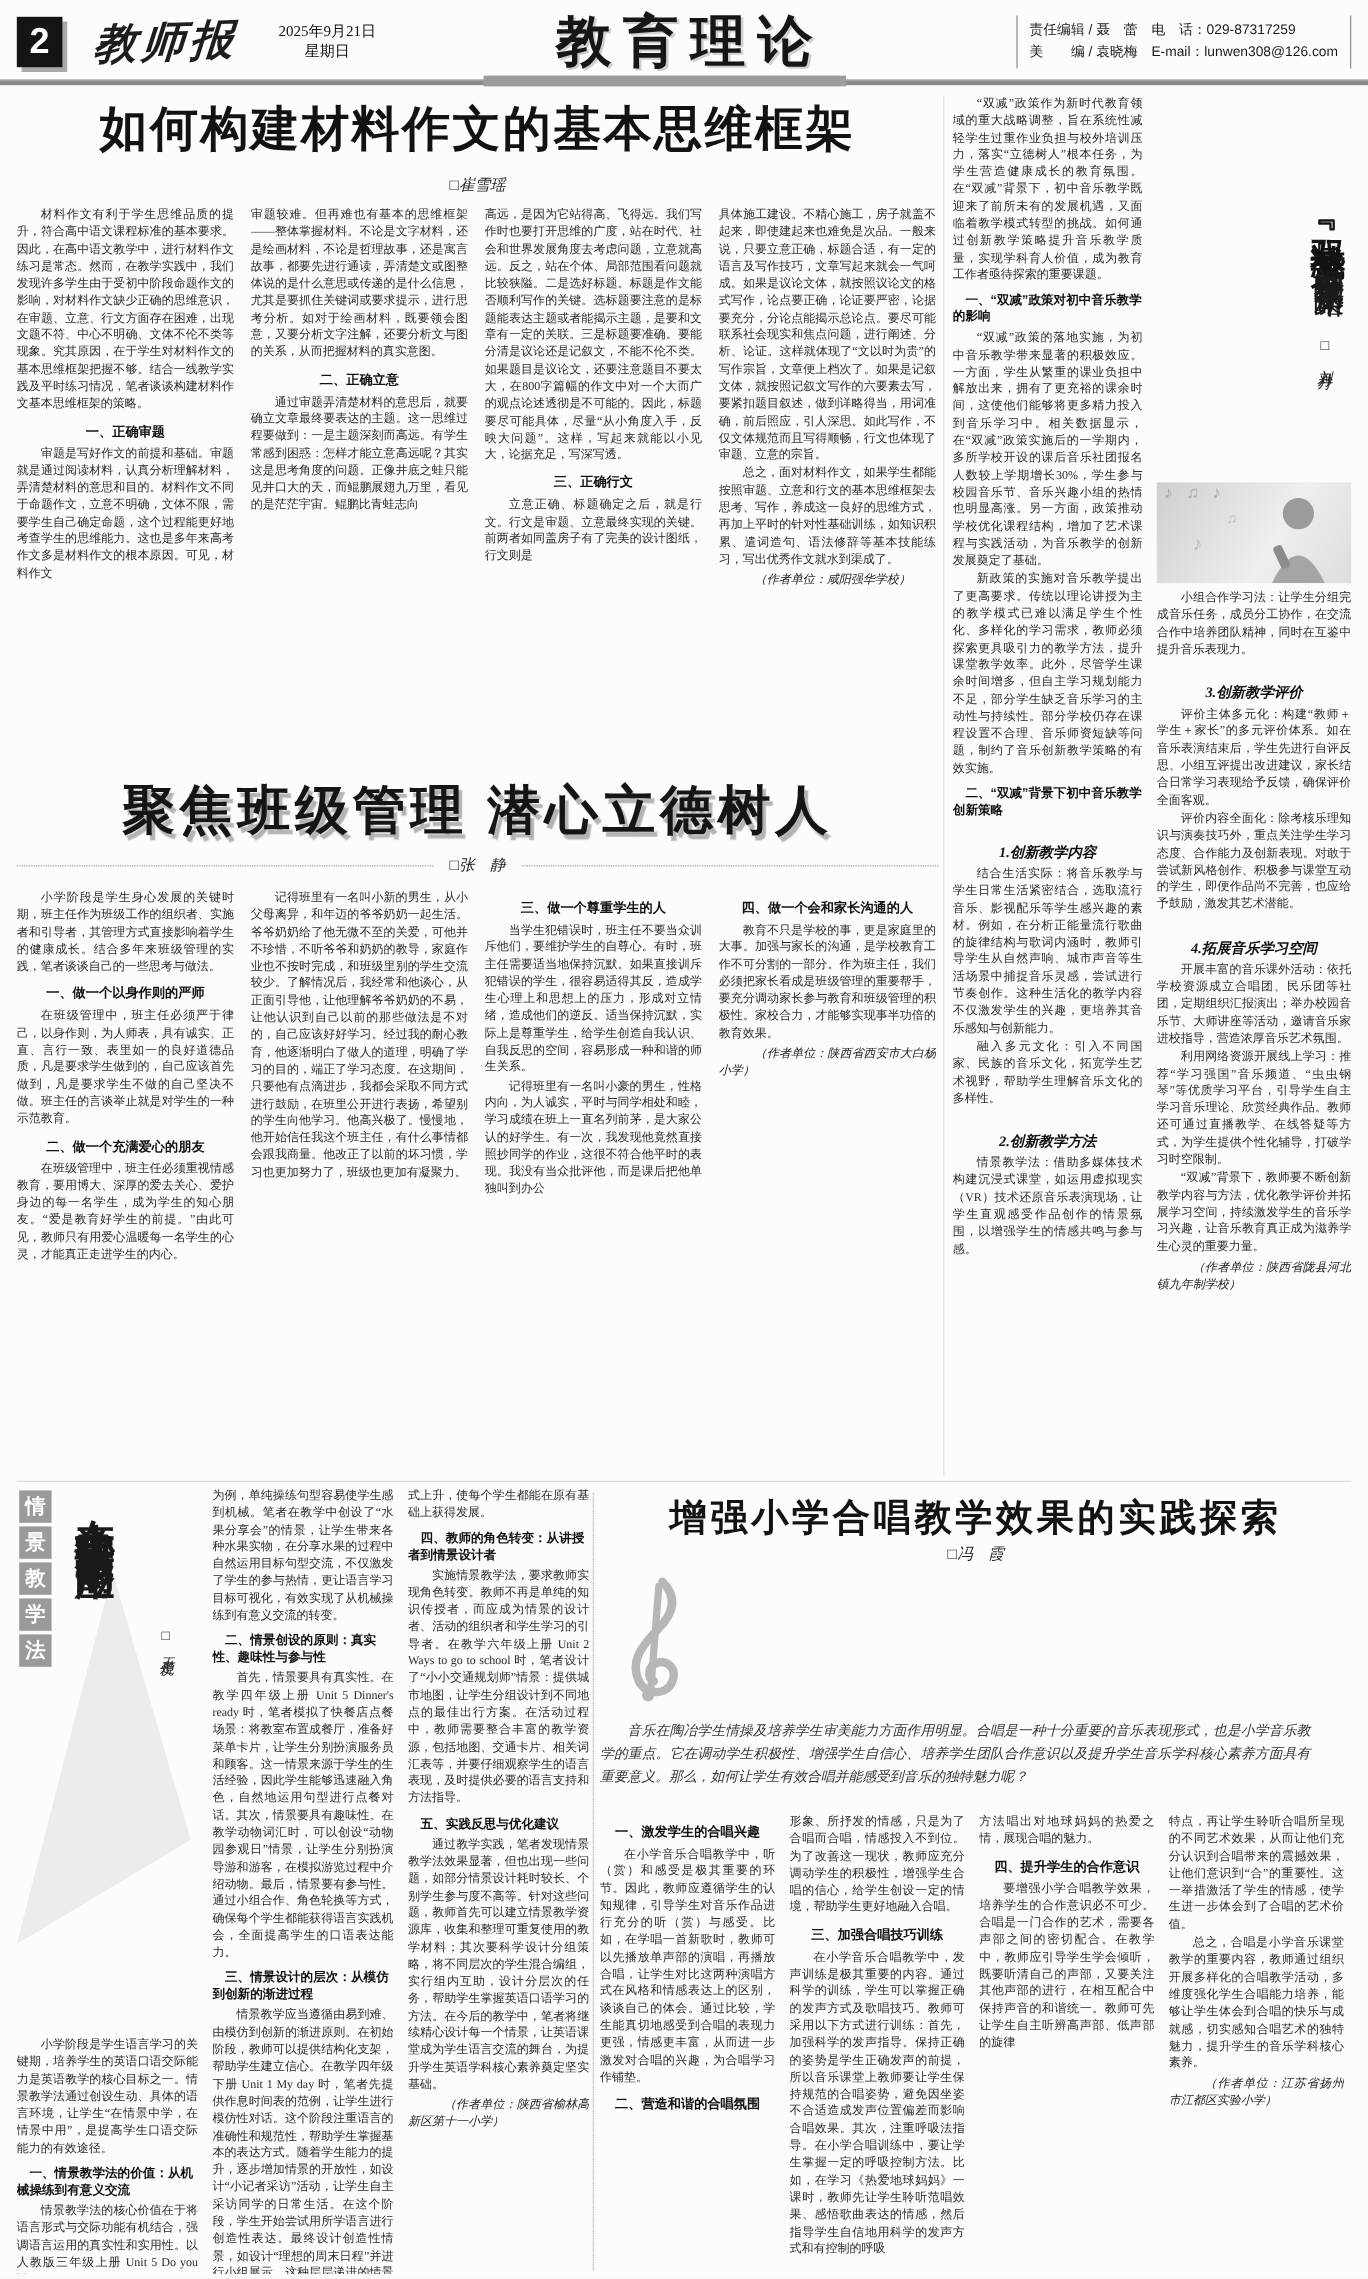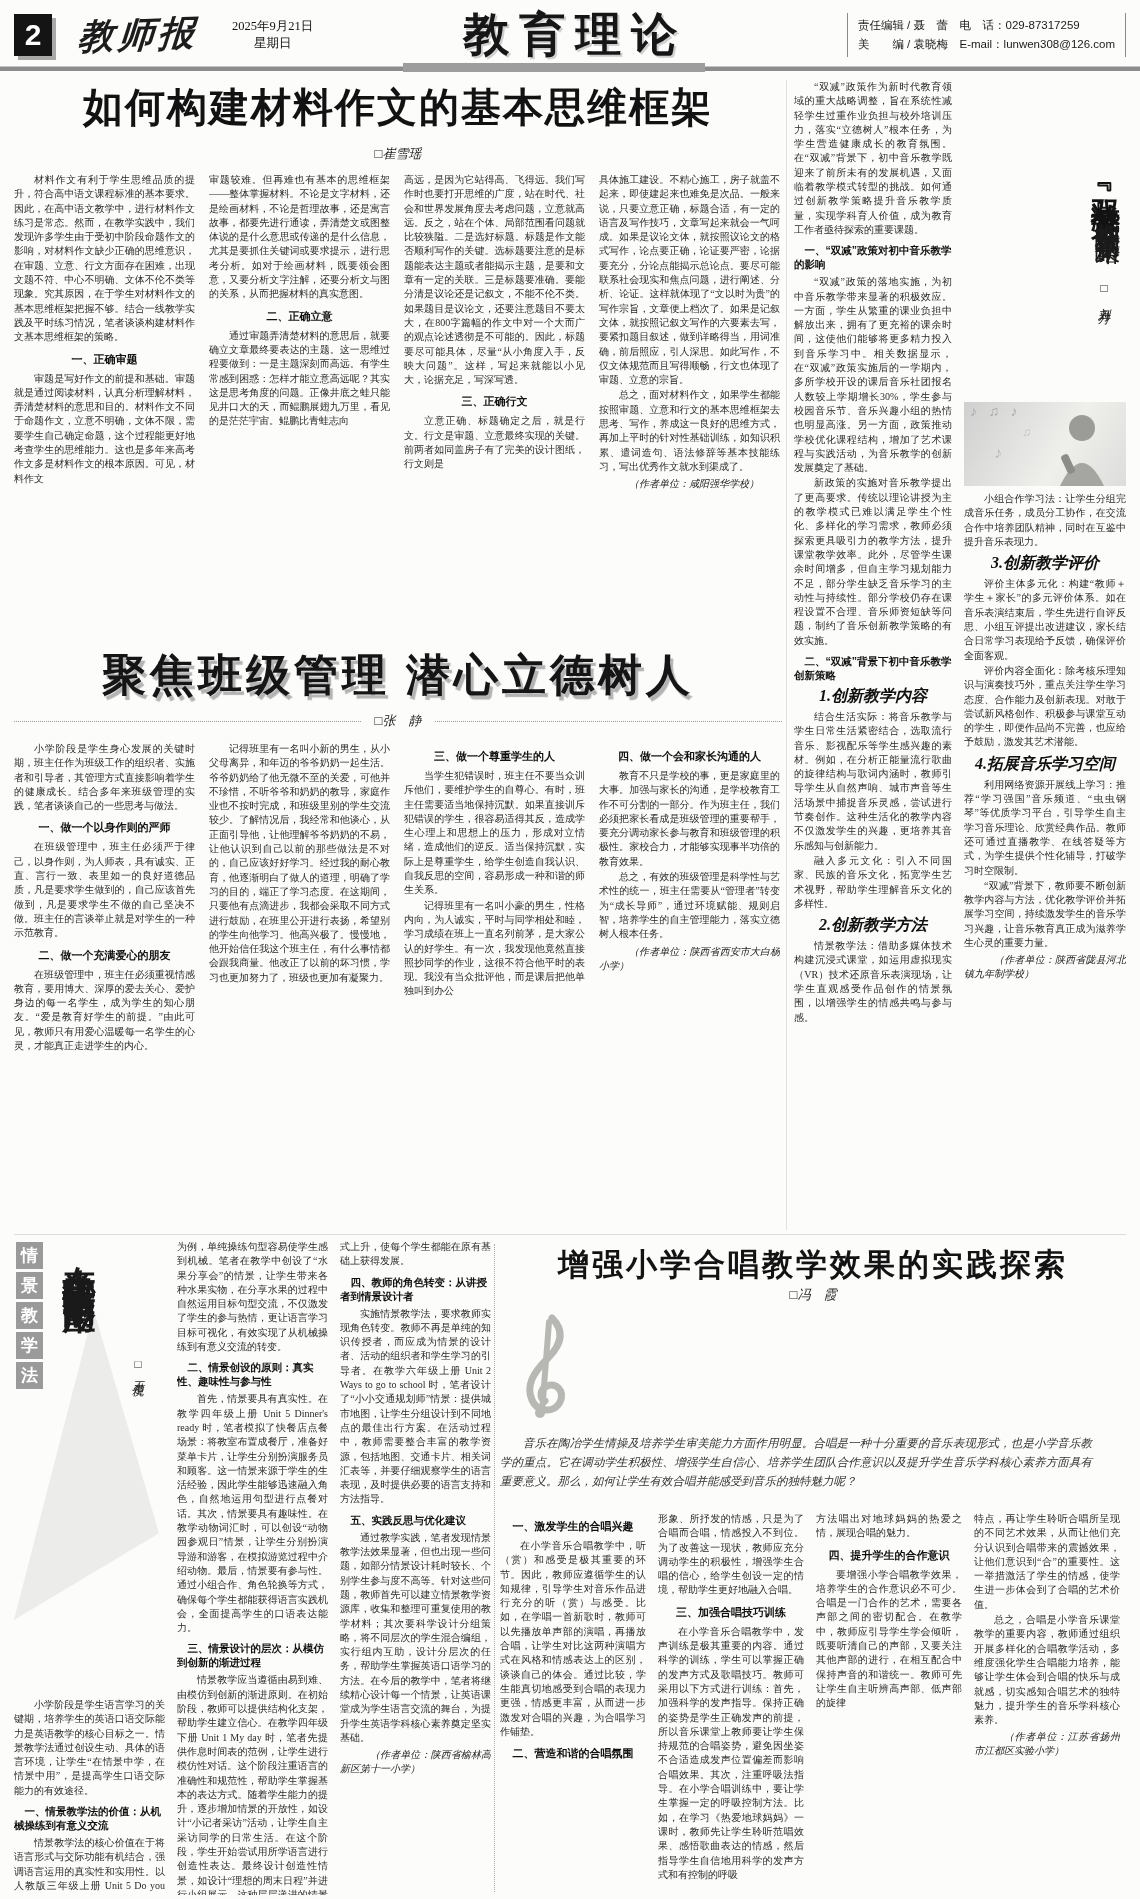--- a/index.html
+++ b/index.html
@@ -20,21 +20,21 @@
   .edbox{margin-left:auto;border-left:1px solid #8a8a8a;border-right:1px solid #8a8a8a;
          padding:3px 10px;font-family:"Liberation Sans",sans-serif;font-size:11.5px;line-height:19px;color:#1a1a1a;white-space:nowrap;}
   .hrule{position:absolute;left:0;top:66px;width:1140px;height:4px;background:#8c8c8c;border-top:1px solid #c5c5c5;}
   
   .bt{font-size:10px;line-height:14.3px;text-align:justify;margin:0 0 1px 0;text-indent:2em;color:#2a2a2a;}
   .noind{text-indent:0;}
   .sh{font-family:"Liberation Sans",sans-serif;font-weight:bold;font-size:11px;text-align:center;
       margin:7px 0 5px 0;color:#111;}
   .shl{font-family:"Liberation Sans",sans-serif;font-weight:bold;font-size:10.5px;text-align:left;
        margin:6px 0 4px 0;color:#111;text-indent:1em;line-height:14px;}
-  .nsh{font-weight:bold;font-style:italic;font-size:16px;text-align:center;margin:4px 0 3px 0;color:#111;}
+  .nsh{font-weight:bold;font-style:italic;font-size:12px;text-align:center;margin:20px 0 3px 0;color:#111;}
   .au{font-size:10px;font-style:italic;text-indent:3em;margin-top:3px;color:#222;line-height:14px;text-align:justify;}
   .cols{display:flex;}
   .col{overflow:hidden;}
   .byl{font-style:italic;font-size:13px;text-align:center;color:#222;}
   
   .a1{position:absolute;left:14px;top:80px;width:768px;}
   .a1 .t1{font-family:"Liberation Sans",sans-serif;font-weight:900;font-size:40px;letter-spacing:2px;
           text-align:center;margin:0 0 10px 0;color:#121212;}
   .a1 .cols{gap:14px;margin-top:10px;height:402px;}
   .a1 .col{width:181px;}
@@ -154,21 +154,20 @@
       <p class="bt">记得班里有一名叫小新的男生，从小父母离异，和年迈的爷爷奶奶一起生活。爷爷奶奶给了他无微不至的关爱，可他并不珍惜，不听爷爷和奶奶的教导，家庭作业也不按时完成，和班级里别的学生交流较少。了解情况后，我经常和他谈心，从正面引导他，让他理解爷爷奶奶的不易，让他认识到自己以前的那些做法是不对的，自己应该好好学习。经过我的耐心教育，他逐渐明白了做人的道理，明确了学习的目的，端正了学习态度。在这期间，只要他有点滴进步，我都会采取不同方式进行鼓励，在班里公开进行表扬，希望别的学生向他学习。他高兴极了。慢慢地，他开始信任我这个班主任，有什么事情都会跟我商量。他改正了以前的坏习惯，学习也更加努力了，班级也更加有凝聚力。</p>
     </div>
     <div class="col">
       <h3 class="sh">三、做一个尊重学生的人</h3>
       <p class="bt">当学生犯错误时，班主任不要当众训斥他们，要维护学生的自尊心。有时，班主任需要适当地保持沉默。如果直接训斥犯错误的学生，很容易适得其反，造成学生心理上和思想上的压力，形成对立情绪，造成他们的逆反。适当保持沉默，实际上是尊重学生，给学生创造自我认识、自我反思的空间，容易形成一种和谐的师生关系。</p>
       <p class="bt">记得班里有一名叫小豪的男生，性格内向，为人诚实，平时与同学相处和睦，学习成绩在班上一直名列前茅，是大家公认的好学生。有一次，我发现他竟然直接照抄同学的作业，这很不符合他平时的表现。我没有当众批评他，而是课后把他单独叫到办公</p>
     </div>
     <div class="col">
       <h3 class="sh">四、做一个会和家长沟通的人</h3>
       <p class="bt">教育不只是学校的事，更是家庭里的大事。加强与家长的沟通，是学校教育工作不可分割的一部分。作为班主任，我们必须把家长看成是班级管理的重要帮手，要充分调动家长参与教育和班级管理的积极性。家校合力，才能够实现事半功倍的教育效果。</p>
-      <p class="bt">总之，有效的班级管理是科学性与艺术性的统一，班主任需要从“管理者”转变为“成长导师”，通过环境赋能、规则启智，培养学生的自主管理能力，落实立德树人根本任务。</p>
       <p class="au">（作者单位：陕西省西安市大白杨小学）</p>
     </div>
   </div>
 
   <div class="vsep"></div>
   <div class="hsep"></div>
   <div class="dsep"></div>
 
   <div class="a3">
     <div class="colA">
@@ -198,20 +197,21 @@
           <text x="30" y="56" font-size="16" fill="#b9b9b6">♪</text>
           <text x="58" y="34" font-size="12" fill="#c2c2bf">♫</text>
         </svg>
       </div>
       <div class="a3txt">
         <p class="bt">小组合作学习法：让学生分组完成音乐任务，成员分工协作，在交流合作中培养团队精神，同时在互鉴中提升音乐表现力。</p>
         <h4 class="nsh">3.创新教学评价</h4>
         <p class="bt">评价主体多元化：构建“教师＋学生＋家长”的多元评价体系。如在音乐表演结束后，学生先进行自评反思、小组互评提出改进建议，家长结合日常学习表现给予反馈，确保评价全面客观。</p>
         <p class="bt">评价内容全面化：除考核乐理知识与演奏技巧外，重点关注学生学习态度、合作能力及创新表现。对敢于尝试新风格创作、积极参与课堂互动的学生，即便作品尚不完善，也应给予鼓励，激发其艺术潜能。</p>
         <h4 class="nsh">4.拓展音乐学习空间</h4>
+        <p class="bt">开展丰富的音乐课外活动：依托学校资源成立合唱团、民乐团等社团，定期组织汇报演出；举办校园音乐节、大师讲座等活动，邀请音乐家进校指导，营造浓厚音乐艺术氛围。</p>
         <p class="bt">利用网络资源开展线上学习：推荐“学习强国”音乐频道、“虫虫钢琴”等优质学习平台，引导学生自主学习音乐理论、欣赏经典作品。教师还可通过直播教学、在线答疑等方式，为学生提供个性化辅导，打破学习时空限制。</p>
         <p class="bt">“双减”背景下，教师要不断创新教学内容与方法，优化教学评价并拓展学习空间，持续激发学生的音乐学习兴趣，让音乐教育真正成为滋养学生心灵的重要力量。</p>
         <p class="au">（作者单位：陕西省陇县河北镇九年制学校）</p>
       </div>
     </div>
   </div>
 
   <div class="a4">
     <div class="col a4c1">
       <div class="a4title">

